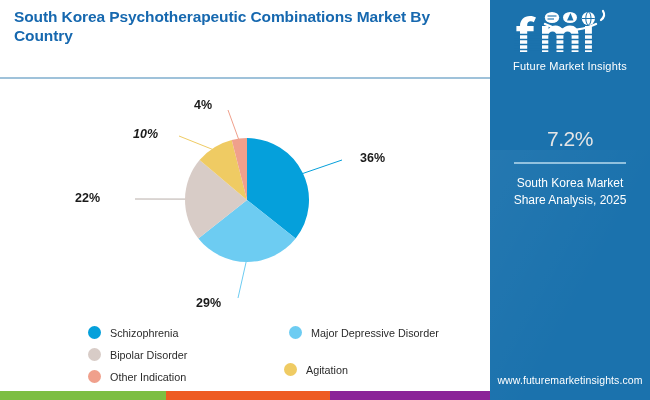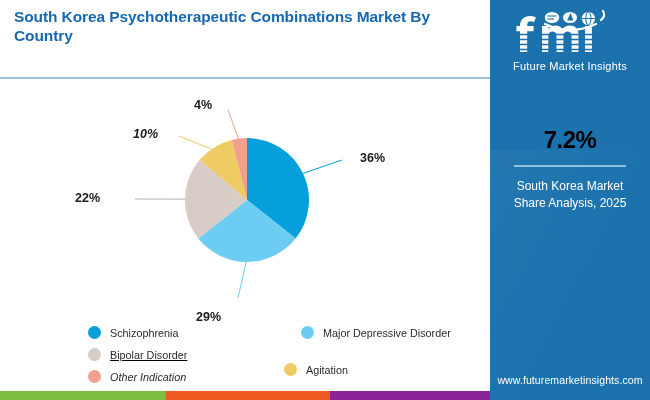--- a/index.html
+++ b/index.html
@@ -44,21 +44,21 @@
   .logo-mark { position:relative; width:160px; height:54px; }
   .logo-sub {
     position:absolute; left:0; top:54px; width:160px;
     text-align:center; color:#fff; font-size:11px; letter-spacing:0.2px;
   }
 
   .stat-wrap {
     position:absolute; left:0; top:128px; width:160px; text-align:center;
   }
   .stat-value {
-    color:#000000; font-size:24px; font-weight:bold; letter-spacing:-0.5px;
+    color:#e5e5e5; font-size:21px; font-weight:normal; letter-spacing:-0.5px;
     line-height:1;
   }
   .stat-rule {
     width:112px; height:1.5px; background:#8FC0DE; margin:13px auto 11px auto;
   }
   .stat-label {
     color:#ffffff; font-size:12px; line-height:1.45; padding:0 14px;
   }
   .site-url {
     position:absolute; left:0; bottom:14px; width:160px;
@@ -106,44 +106,44 @@
       <g id="pie-slices">
           <path d="M 247 122 L 247.00 60.00 A 62 62 0 0 1 295.64 160.44 Z" fill="#05A0DB"></path>
           <path d="M 247 122 L 295.64 160.44 A 62 62 0 0 1 198.36 160.44 Z" fill="#6DCCF2"></path>
           <path d="M 247 122 L 198.36 160.44 A 62 62 0 0 1 199.57 82.07 Z" fill="#D8CCC7"></path>
           <path d="M 247 122 L 199.57 82.07 A 62 62 0 0 1 231.73 61.91 Z" fill="#EFCB63"></path>
           <path d="M 247 122 L 231.73 61.91 A 62 62 0 0 1 247.00 60.00 Z" fill="#F0A08C"></path>
         </g>
     </svg>
 
     <div class="pct-label" id="pl0" style="left: 348px; top: 73px; margin-left: 12px;">36%</div>
-    <div class="pct-label" id="pl1" style="left: 196px; top: 232px;">29%</div>
+    <div class="pct-label" id="pl1" style="left: 196px; top: 218px;">29%</div>
     <div class="pct-label" id="pl2" style="left: 75px; top: 113px; text-align: center;">22%</div>
     <div class="pct-label" id="pl3" style="left: 133px; top: 49px; font-style: italic;">10%</div>
     <div class="pct-label" id="pl4" style="left: 194px; top: 20px;">4%</div>
   </div>
 
   <div class="legend" id="legend">
       <div class="legend-row" style="left: 0px; top: 0px;">
         <span class="legend-dot" style="background: rgb(5, 160, 219);"></span>
         <span class="legend-text">Schizophrenia</span>
       </div>
-      <div class="legend-row" style="left: 196px; top: 0px; padding-left: 17px;">
+      <div class="legend-row" style="left: 184px; top: 0px; padding-left: 17px;">
         <span class="legend-dot" style="background: rgb(109, 204, 242);"></span>
         <span class="legend-text">Major Depressive Disorder</span>
       </div>
-      <div class="legend-row" style="left: 0px; top: 22px; text-decoration: underline;">
+      <div class="legend-row" style="left: 0px; top: 22px;">
         <span class="legend-dot" style="background: rgb(216, 204, 199);"></span>
         <span class="legend-text">Bipolar Disorder</span>
       </div>
       <div class="legend-row" style="left: 196px; top: 37px;">
         <span class="legend-dot" style="background: rgb(239, 203, 99);"></span>
         <span class="legend-text">Agitation</span>
       </div>
-      <div class="legend-row" style="left: 0px; top: 44px; font-style: italic;">
+      <div class="legend-row" style="left: 0px; top: 44px;">
         <span class="legend-dot" style="background: rgb(240, 160, 140);"></span>
         <span class="legend-text">Other Indication</span>
       </div>
     </div>
 
   <div class="side-panel">
 
     <div class="logo-box">
       <div class="logo-mark">
         <svg width="160" height="54" viewBox="0 0 160 54">

